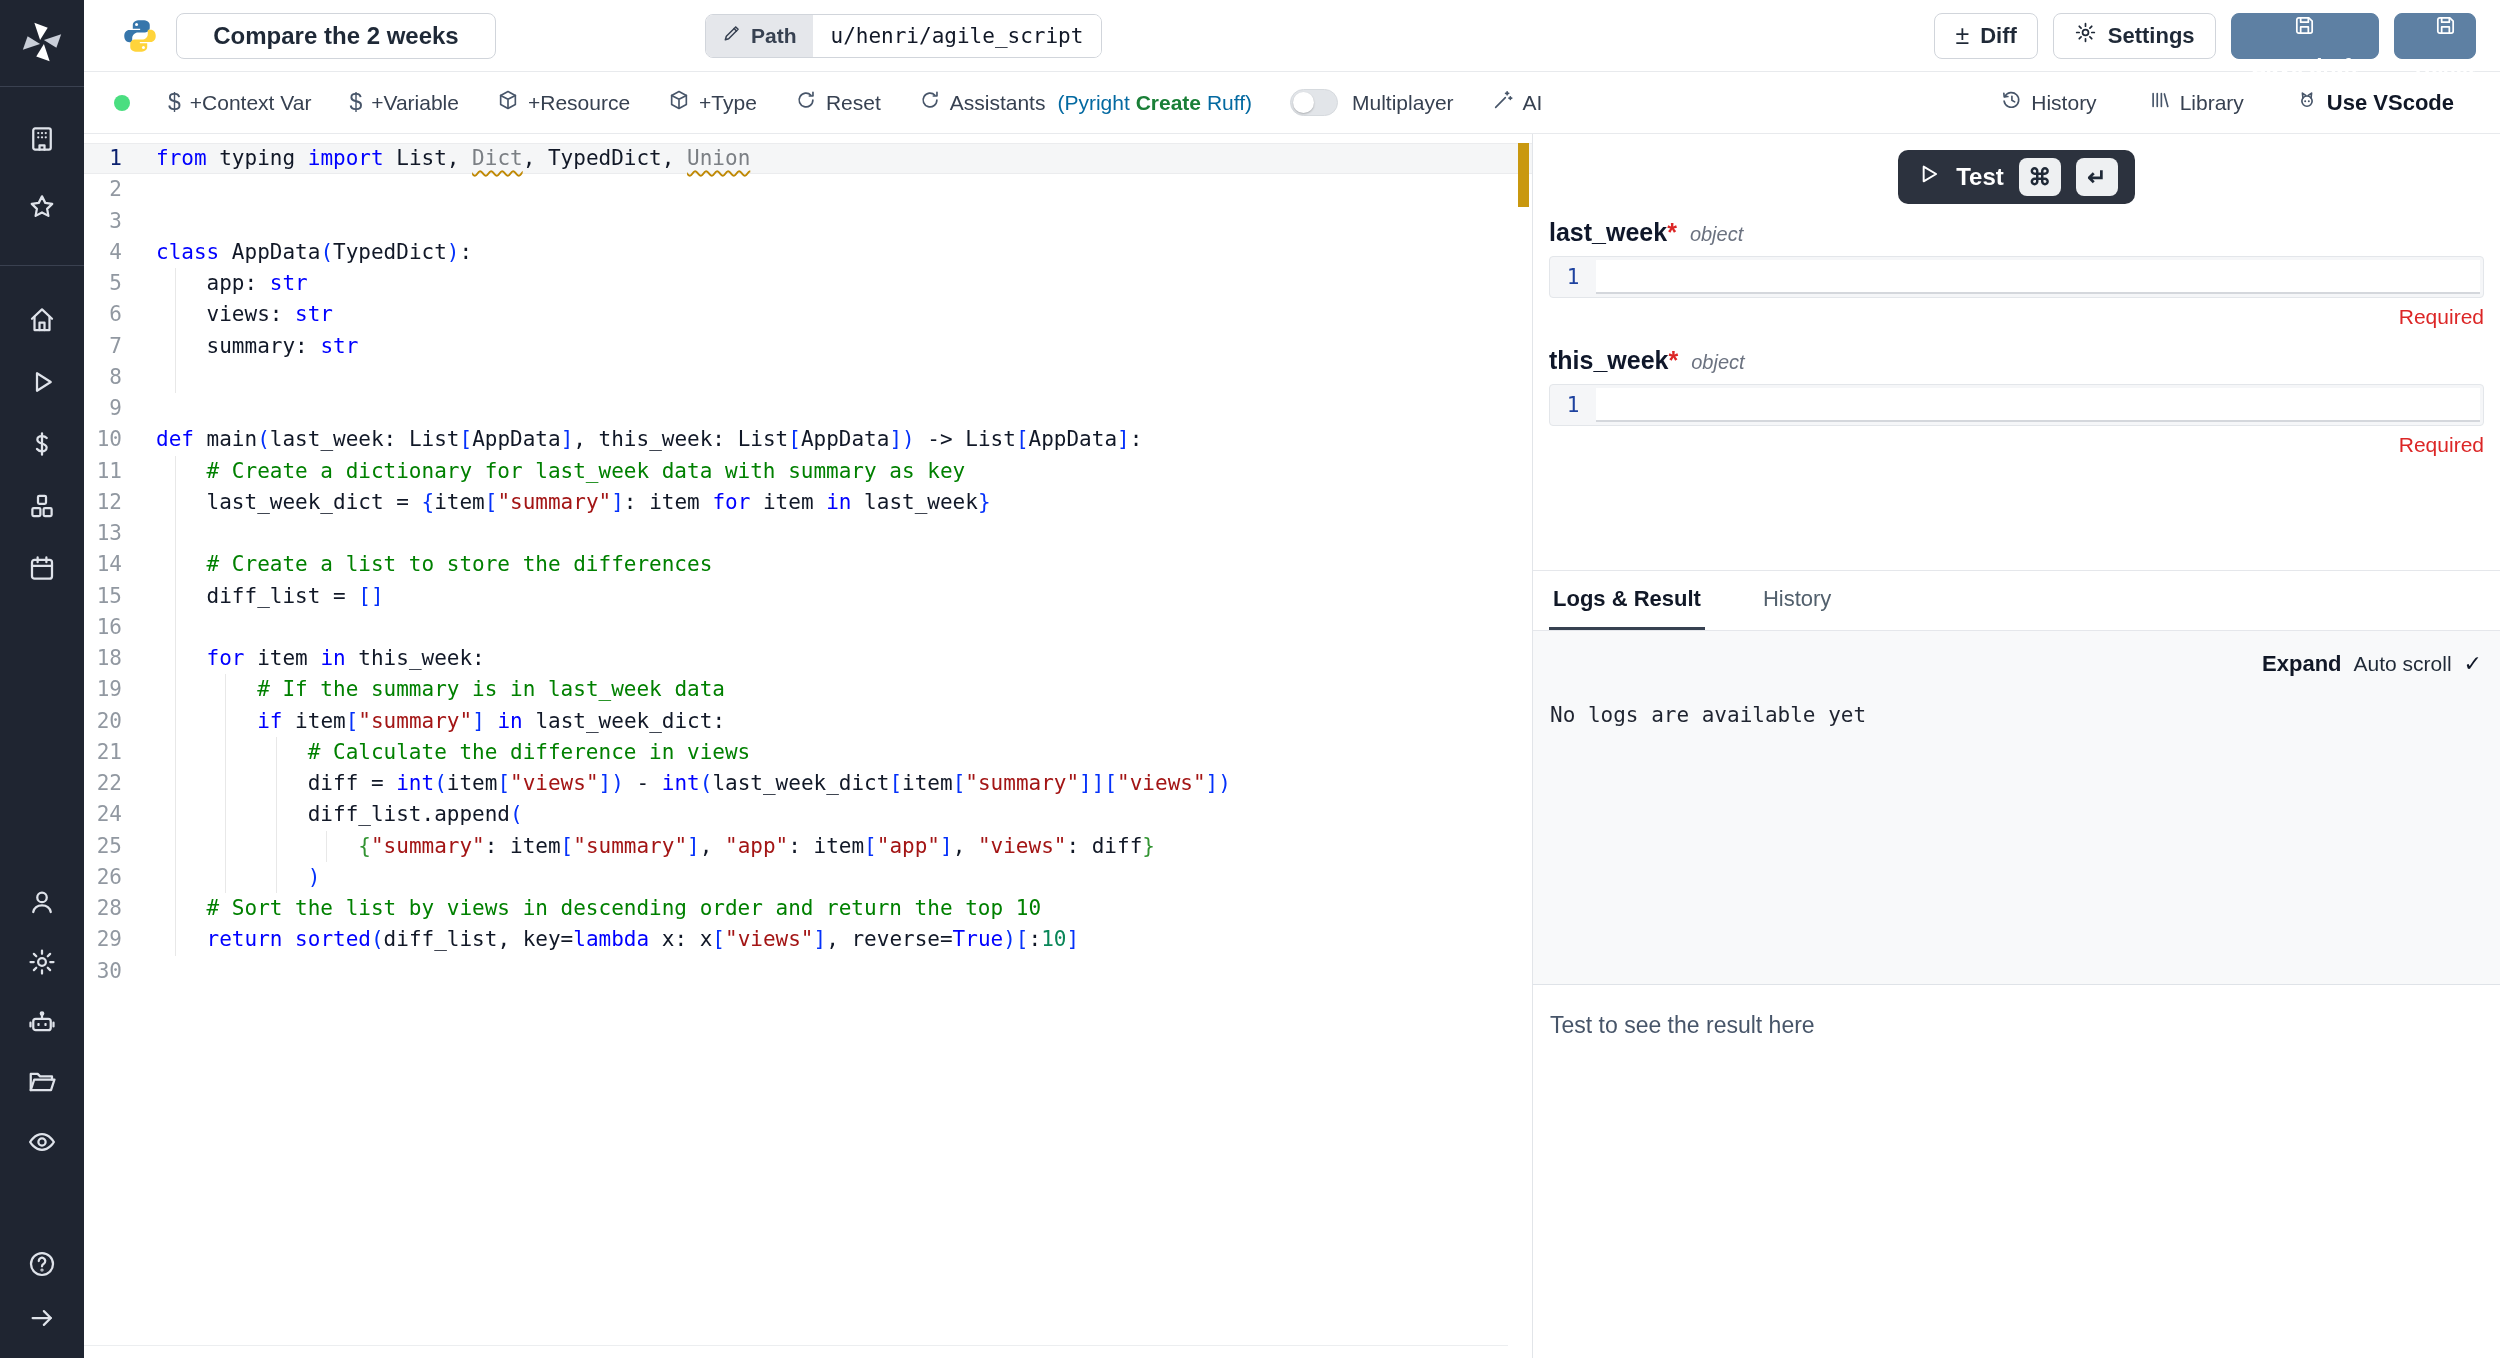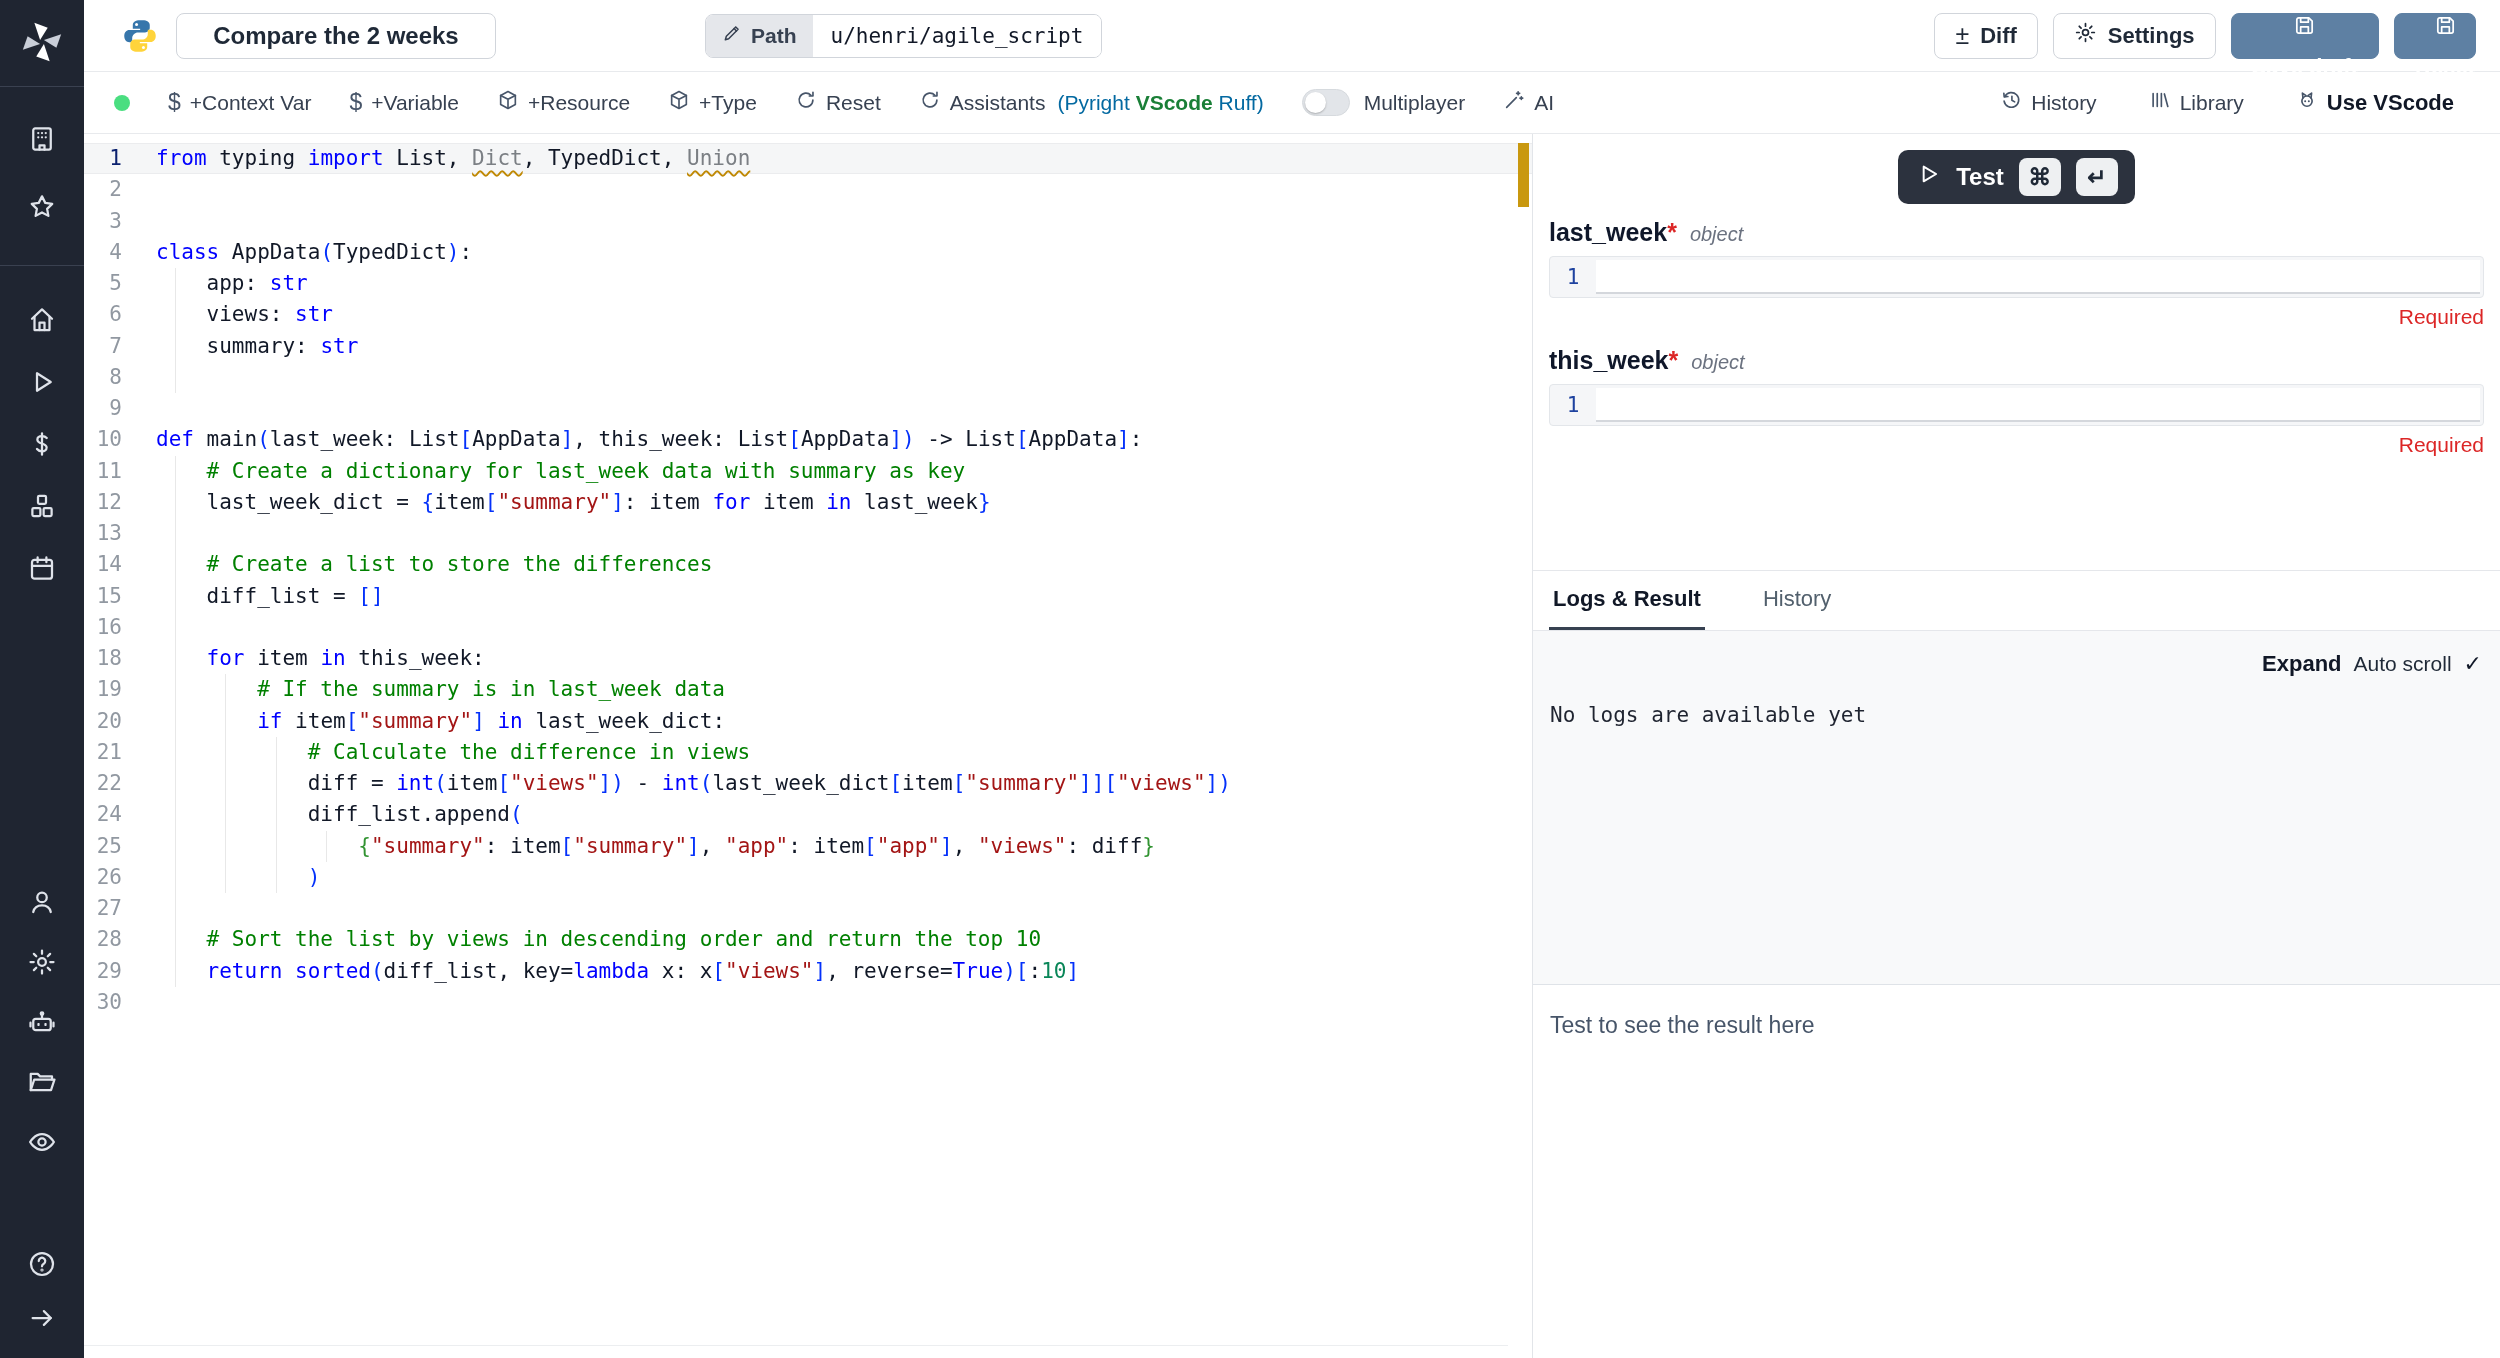--- a/index.html
+++ b/index.html
@@ -329,21 +329,21 @@
       <span class="assistwrap">
         <button class="t2i">
           <span><svg viewBox="0 0 24 24" fill="none" stroke="currentColor" stroke-width="1.8" stroke-linecap="round" stroke-linejoin="round" width="24" height="24">
                 <path d="M19.5 12a7.5 7.5 0 1 1-2.1-5.2"></path>
                 <polyline points="19.6,3.6 19.6,7.6 15.6,7.6"></polyline>
               </svg></span>
           <span>Assistants</span>
         </button>
         <span class="assist">
           <span class="g1">(Pyright</span>
-          <span class="g2">VScode</span>
+          <span class="g2">Create</span>
           <span class="g1">Ruff)</span>
         </span>
       </span>
       <span class="toggle">
           <span class="knob"></span>
         </span>
       <span class="t2label">Multiplayer</span>
       <button class="t2i">
         <span><svg viewBox="0 0 24 24" fill="none" stroke="currentColor" stroke-width="1.8" stroke-linecap="round" stroke-linejoin="round" width="24" height="24">
               <path d="M4 20L14.5 9.5"></path>
@@ -397,21 +397,20 @@
         <div class="row"><i class="guide" style="left: 91px;"></i><span class="ln">15</span><span class="lc"><span class="t-p">    diff_list = </span><span class="t-b">[]</span></span></div>
         <div class="row"><i class="guide" style="left: 91px;"></i><span class="ln">16</span><span class="lc"></span></div>
         <div class="row"><i class="guide" style="left: 91px;"></i><span class="ln">18</span><span class="lc"><span class="t-p">    </span><span class="t-k">for</span><span class="t-p"> item </span><span class="t-k">in</span><span class="t-p"> this_week:</span></span></div>
         <div class="row"><i class="guide" style="left: 91px;"></i><i class="guide" style="left: 141.4px;"></i><span class="ln">19</span><span class="lc"><span class="t-p">        </span><span class="t-c"># If the summary is in last_week data</span></span></div>
         <div class="row"><i class="guide" style="left: 91px;"></i><i class="guide" style="left: 141.4px;"></i><span class="ln">20</span><span class="lc"><span class="t-p">        </span><span class="t-k">if</span><span class="t-p"> item</span><span class="t-b">[</span><span class="t-s">"summary"</span><span class="t-b">]</span><span class="t-p"> </span><span class="t-k">in</span><span class="t-p"> last_week_dict:</span></span></div>
         <div class="row"><i class="guide" style="left: 91px;"></i><i class="guide" style="left: 141.4px;"></i><i class="guide" style="left: 191.8px;"></i><span class="ln">21</span><span class="lc"><span class="t-p">            </span><span class="t-c"># Calculate the difference in views</span></span></div>
         <div class="row"><i class="guide" style="left: 91px;"></i><i class="guide" style="left: 141.4px;"></i><i class="guide" style="left: 191.8px;"></i><span class="ln">22</span><span class="lc"><span class="t-p">            diff = </span><span class="t-k">int</span><span class="t-b">(</span><span class="t-p">item</span><span class="t-b">[</span><span class="t-s">"views"</span><span class="t-b">]</span><span class="t-b">)</span><span class="t-p"> - </span><span class="t-k">int</span><span class="t-b">(</span><span class="t-p">last_week_dict</span><span class="t-b">[</span><span class="t-p">item</span><span class="t-b">[</span><span class="t-s">"summary"</span><span class="t-b">]</span><span class="t-b">]</span><span class="t-b">[</span><span class="t-s">"views"</span><span class="t-b">]</span><span class="t-b">)</span></span></div>
         <div class="row"><i class="guide" style="left: 91px;"></i><i class="guide" style="left: 141.4px;"></i><i class="guide" style="left: 191.8px;"></i><span class="ln">24</span><span class="lc"><span class="t-p">            diff_list.append</span><span class="t-b">(</span></span></div>
         <div class="row"><i class="guide" style="left: 91px;"></i><i class="guide" style="left: 141.4px;"></i><i class="guide" style="left: 191.8px;"></i><i class="guide" style="left: 242.2px;"></i><span class="ln">25</span><span class="lc"><span class="t-p">                </span><span class="t-gb">{</span><span class="t-s">"summary"</span><span class="t-p">: item</span><span class="t-b">[</span><span class="t-s">"summary"</span><span class="t-b">]</span><span class="t-p">, </span><span class="t-s">"app"</span><span class="t-p">: item</span><span class="t-b">[</span><span class="t-s">"app"</span><span class="t-b">]</span><span class="t-p">, </span><span class="t-s">"views"</span><span class="t-p">: diff</span><span class="t-gb">}</span></span></div>
         <div class="row"><i class="guide" style="left: 91px;"></i><i class="guide" style="left: 141.4px;"></i><i class="guide" style="left: 191.8px;"></i><span class="ln">26</span><span class="lc"><span class="t-p">            </span><span class="t-b">)</span></span></div>
-        <div class="row"><i class="guide" style="left: 91px;"></i><span class="ln">27</span><span class="lc"></span></div>
         <div class="row"><i class="guide" style="left: 91px;"></i><span class="ln">28</span><span class="lc"><span class="t-p">    </span><span class="t-c"># Sort the list by views in descending order and return the top 10</span></span></div>
         <div class="row"><i class="guide" style="left: 91px;"></i><span class="ln">29</span><span class="lc"><span class="t-p">    </span><span class="t-k">return</span><span class="t-p"> </span><span class="t-k">sorted</span><span class="t-b">(</span><span class="t-p">diff_list, key=</span><span class="t-k">lambda</span><span class="t-p"> x: x</span><span class="t-b">[</span><span class="t-s">"views"</span><span class="t-b">]</span><span class="t-p">, reverse=</span><span class="t-k">True</span><span class="t-b">)</span><span class="t-b">[</span><span class="t-p">:</span><span class="t-n">10</span><span class="t-b">]</span></span></div>
         <div class="row"><span class="ln">30</span><span class="lc"></span></div>
       </div>
     <div class="ruler-mark"></div>
     <div class="editor-bottomline"></div>
   </main>
 
   <section class="preview">
     <div class="test-wrap">

